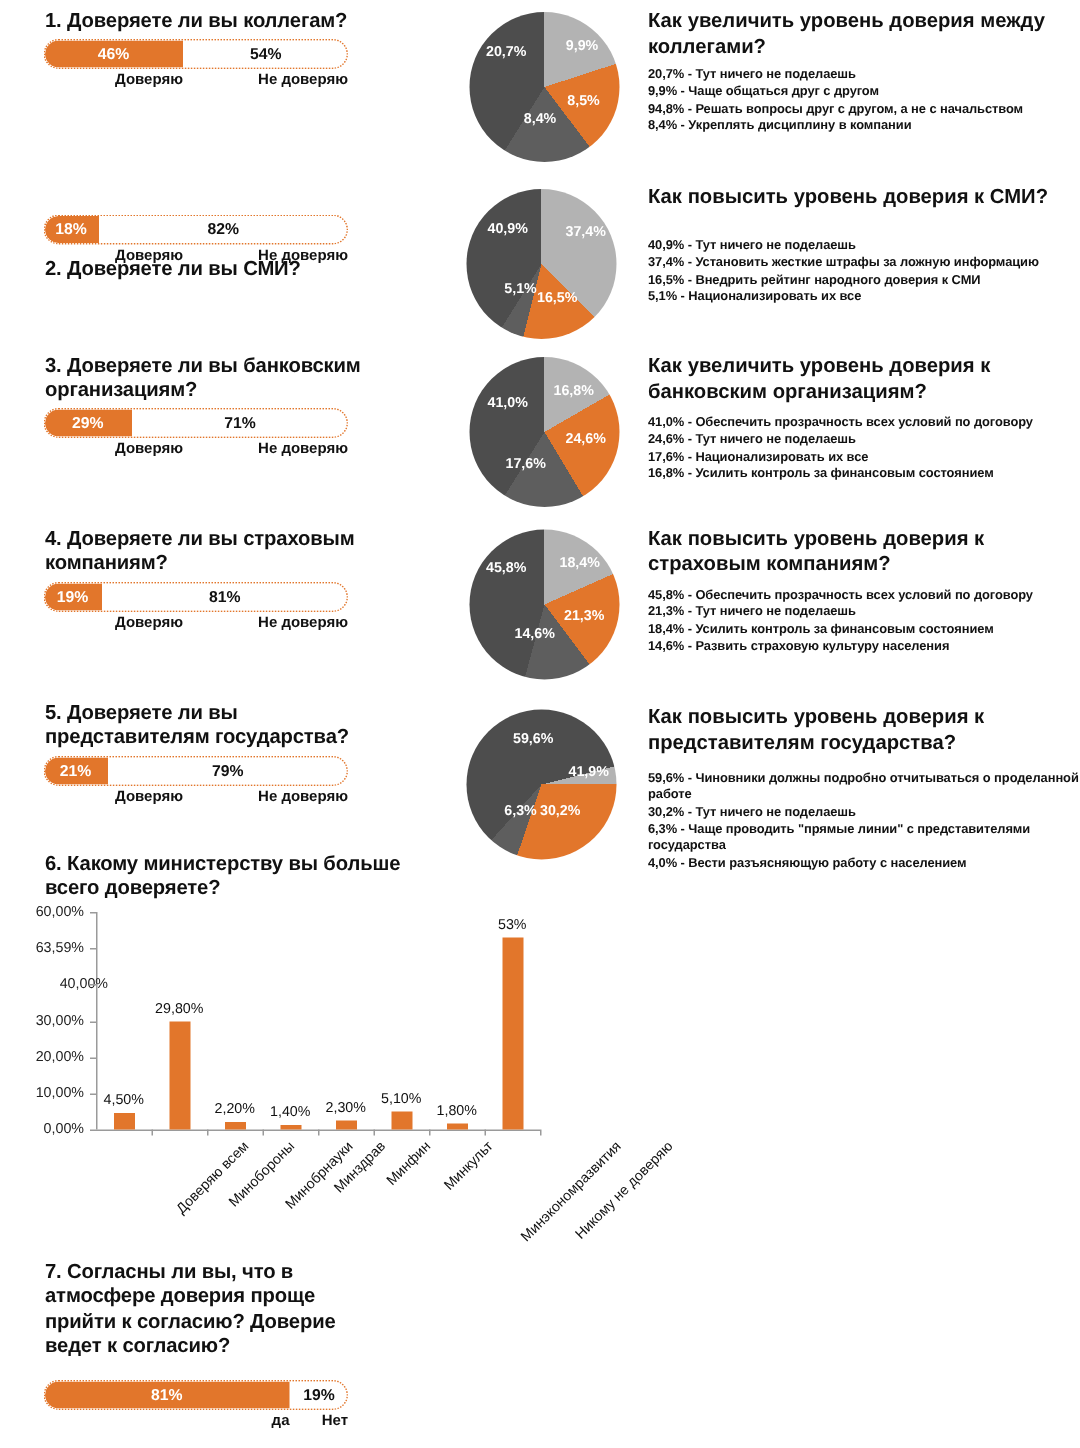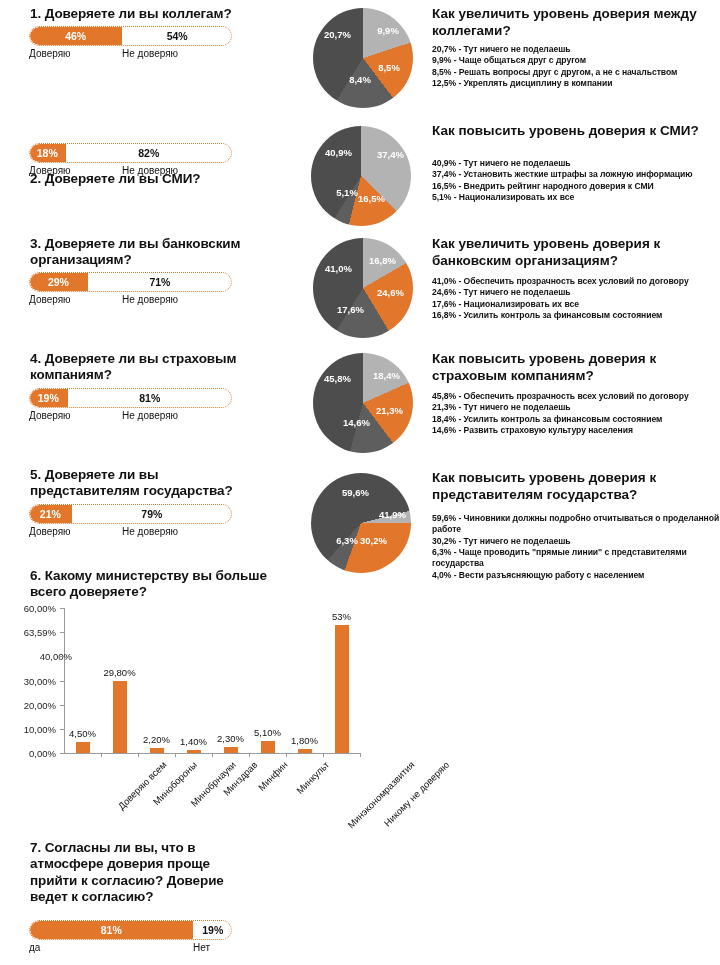--- a/index.html
+++ b/index.html
@@ -31,22 +31,22 @@
     background:#E2762B;border-radius:10px 0 0 10px;
   }
   .bar-lbl{
     position:absolute;top:0;bottom:0;display:flex;align-items:center;
     justify-content:center;font-size:10.5px;font-weight:bold;
   }
   .bar-lbl.on-fill{color:#ffffff;}
   .bar-lbl.on-empty{color:#111111;}
   .bar-caps{position:relative;height:14px;margin-top:2px;}
   .cap{
-    position:absolute;font-size:10px;font-weight:normal;color:#111;
-    text-align:left;
+    position:absolute;font-size:10px;font-weight:bold;color:#111;
+    text-align:right;
   }
 
   
   .pie{width:100px;height:100px;border-radius:50%;}
 
   
   .pielbl{
     position:absolute;color:#ffffff;font-size:9.5px;font-weight:bold;
     line-height:1.05;text-align:center;width:26px;
   }
@@ -114,22 +114,22 @@
     <div class="pielbl" style="left:34px;top:67px;">8,4%</div>
     <div class="pielbl" style="left:11px;top:22px;">20,7%</div>
   </div>
 
   <div class="abs" style="left:432px;top:6px;width:282px;">
     <div class="rtitle">Как увеличить уровень доверия между коллегами?</div>
   </div>
   <ul class="rlist abs" style="left:432px;top:44px;width:288px;">
     <li>20,7% - Тут ничего не поделаешь</li>
     <li>9,9% - Чаще общаться друг с другом</li>
-    <li>8,5% - Решать вопросы друг с другом, а не с начальством</li>
-    <li>12,5% - Укреплять дисциплину в компании</li>
+    <li>94,8% - Решать вопросы друг с другом, а не с начальством</li>
+    <li>8,4% - Укреплять дисциплину в компании</li>
   </ul>
 
   <div class="abs" style="left:30px;top:123px;width:232px;margin-top:48px;">
     <div class="qtitle">2. Доверяете ли вы СМИ?</div>
   </div>
   <div class="abs" style="left:29px;top:143px;">
     <div class="barwrap">
       <div class="bar">
         <div class="bar-fill" style="width:18%"></div>
       </div>

